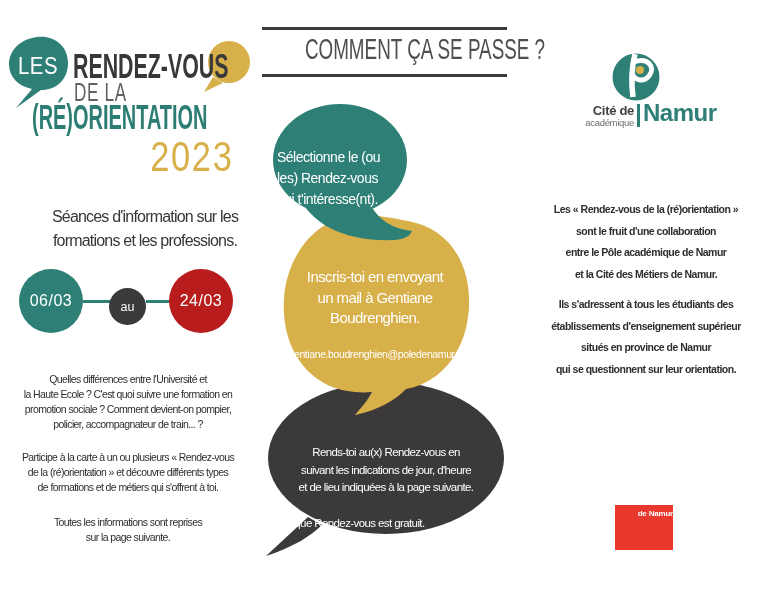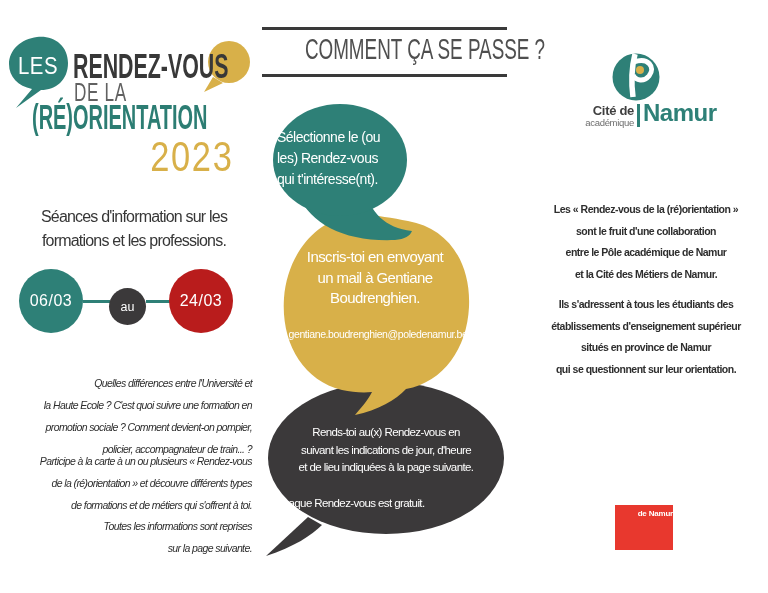--- a/index.html
+++ b/index.html
@@ -12,38 +12,38 @@
   .les-text{left:10px;top:54px;width:56px;text-align:center;font-size:24px;line-height:24px;
             color:#fff;letter-spacing:.5px;transform:scaleX(.85);transform-origin:center top;}
   .rdv-text{left:73px;top:48px;font-weight:700;font-size:35px;line-height:35px;white-space:nowrap;
             transform:scaleX(.61);transform-origin:left top;letter-spacing:0;}
   .dela-text{left:74px;top:79px;font-size:26px;line-height:26px;white-space:nowrap;color:#616161;
              transform:scaleX(.66);transform-origin:left top;letter-spacing:1px;}
   .reor-text{left:32px;top:99px;font-weight:700;font-size:35px;line-height:35px;white-space:nowrap;
              transform:scaleX(.57);transform-origin:left top;}
   .year-text{right:535px;top:136px;font-size:42px;line-height:42px;white-space:nowrap;font-weight:400;
              transform:scaleX(.82);transform-origin:right top;letter-spacing:2px;}
-  .subtitle{left:16px;top:205px;width:236px;font-size:16px;line-height:24px;letter-spacing:-.8px;
+  .subtitle{left:27px;top:205px;width:236px;font-size:16px;line-height:24px;letter-spacing:-.8px;
             color:#363636;}
   
   .date-circle{border-radius:50%;color:#fff;display:flex;align-items:center;justify-content:center;}
   .c-start{left:19px;top:269px;width:64px;height:64px;font-size:16px;letter-spacing:.5px;}
   .c-mid{left:109px;top:288px;width:37px;height:37px;font-size:12.5px;}
   .c-end{left:169px;top:269px;width:64px;height:64px;font-size:16px;letter-spacing:.5px;}
   .date-line{height:3px;top:300px;}
   
-  .p-left{left:4px;width:248px;text-align:right;font-size:10.5px;line-height:22px;
-          letter-spacing:-.6px;color:#2e2e2e;font-style:italic;}
+  .p-left{left:4px;width:248px;text-align:center;font-size:10.5px;line-height:15px;
+          letter-spacing:-.6px;color:#2e2e2e;}
   .p1{top:372px;} .p2{top:450px;} .p3{top:515px;}
   
   .rule{left:262px;width:245px;height:3px;background:#3a3a3a;}
   .rule-top{top:27px;} .rule-bottom{top:74px;}
   .mid-header{left:262px;top:35px;width:245px;text-align:center;font-size:29px;line-height:29px;
               white-space:nowrap;color:#4f4f4f;transform:scaleX(.65);transform-origin:center top;}
-  .bubble-text{color:#ffffff;}
+  .bubble-text{color:#ffffff;margin-top:20px;}
   .teal-b-text{left:277px;top:127px;width:136px;font-size:14px;line-height:21px;letter-spacing:-.5px;text-align:left;}
   .yellow-b-text{left:290px;top:247px;width:170px;font-size:15px;line-height:20.5px;letter-spacing:-.6px;text-align:center;}
   .email-text{left:280px;top:328px;width:196px;font-size:10.5px;letter-spacing:-.4px;text-align:center;white-space:nowrap;}
   .dark-b-text{left:275px;top:424px;width:222px;font-size:11.5px;line-height:17.5px;letter-spacing:-.6px;text-align:center;}
   .dark-b-note{left:275px;top:497px;width:222px;font-size:11.5px;letter-spacing:-.6px;text-align:left;}
   
   .pole-line1{left:560px;top:103px;width:74px;text-align:right;font-weight:700;font-size:13px;color:#3f3f3f;letter-spacing:-.3px;}
   .pole-line2{left:560px;top:117px;width:74px;text-align:right;font-size:9.5px;color:#6d6d6d;letter-spacing:-.3px;}
   .pole-bar{left:637px;top:104px;width:3px;height:23px;}
   .pole-name{left:643px;top:100px;font-weight:700;font-size:24px;line-height:26px;letter-spacing:-.5px;}

